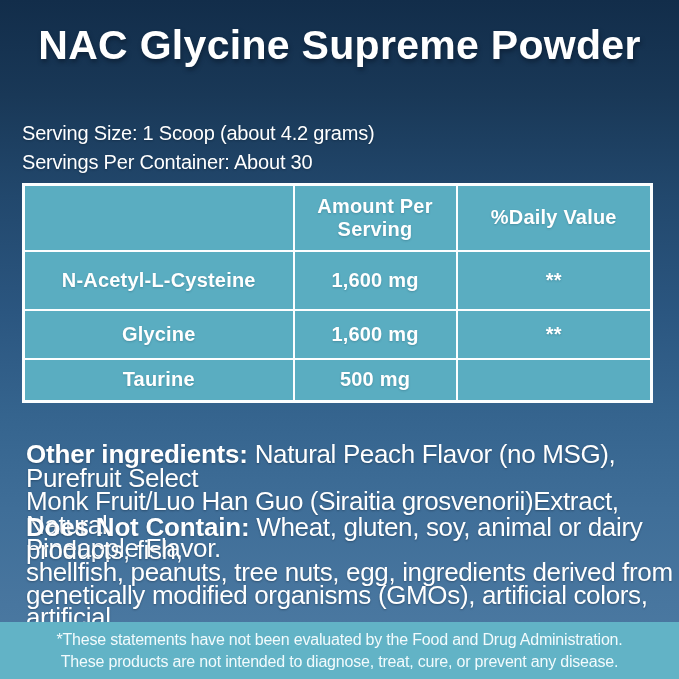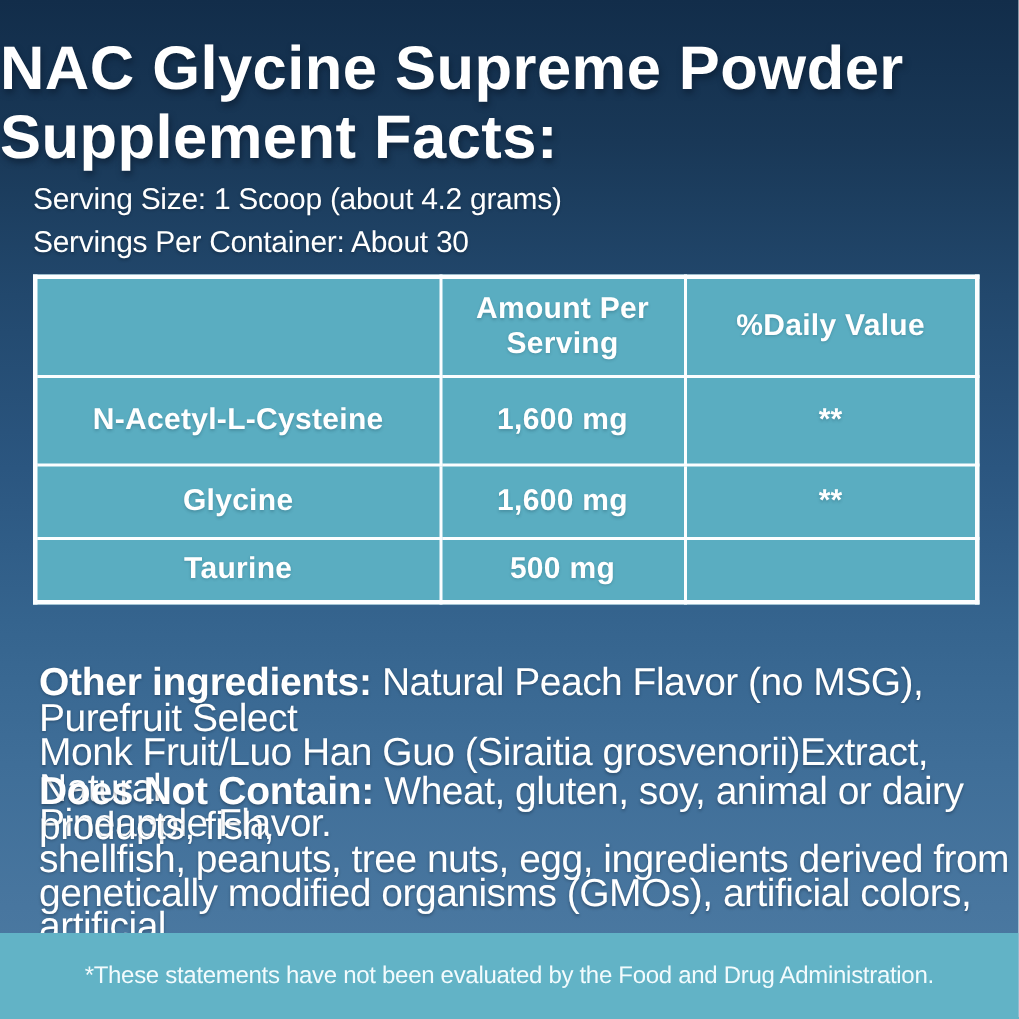--- a/index.html
+++ b/index.html
@@ -13,20 +13,21 @@
     width: 679px; height: 679px;
     background: linear-gradient(to bottom,
       #122d4a 0%, #193857 14%, #22486d 29%, #2b5680 46%,
       #35648e 61%, #3f6e98 75%, #48769f 89%, #4e7ca3 100%);
     color: #ffffff;
     overflow: hidden;
   }
   .page-title {
     position: absolute; top: 22px; left: 0;
     width: 679px; margin: 0;
+    text-align: center;
     font-size: 41px; line-height: 46px;
     font-weight: bold; letter-spacing: 0.3px;
     text-shadow: 1px 3px 4px rgba(8,22,40,0.55);
   }
   .page-title span { display: block; }
   .serving-info {
     position: absolute; top: 119px; left: 22px;
     font-size: 20px; line-height: 29px;
     letter-spacing: -0.2px;
     text-shadow: 0 1px 2px rgba(8,22,40,0.35);
@@ -85,21 +86,20 @@
     color: #f2fbfd;
   }
 </style>
 </head>
 <body>
 
 <div class="label">
 
   <h1 class="page-title">
     <span>NAC Glycine Supreme Powder</span>
-    <span>Supplement Facts:</span>
   </h1>
 
   <div class="serving-info">
     <div>Serving Size: 1 Scoop (about 4.2 grams)</div>
     <div>Servings Per Container: About 30</div>
   </div>
 
   <table class="facts">
     <colgroup>
         <col class="col1">
@@ -135,15 +135,16 @@
 Monk Fruit/Luo Han Guo (Siraitia grosvenorii)Extract, Natural
 Pineapple Flavor.</span></p>
 
   <p class="para para-dnc"><b>Does Not Contain:</b><span> Wheat, gluten, soy, animal or dairy products, fish,
 shellfish, peanuts, tree nuts, egg, ingredients derived from
 genetically modified organisms (GMOs), artificial colors, artificial
 sweetners, or artifical preservatives.</span></p>
 
   <div class="footer">
     <div>*These statements have not been evaluated by the Food and Drug Administration.</div>
+    <div>These products are not intended to diagnose, treat, cure, or prevent any disease.</div>
   </div>
 
 </div>
 
 </body></html>

